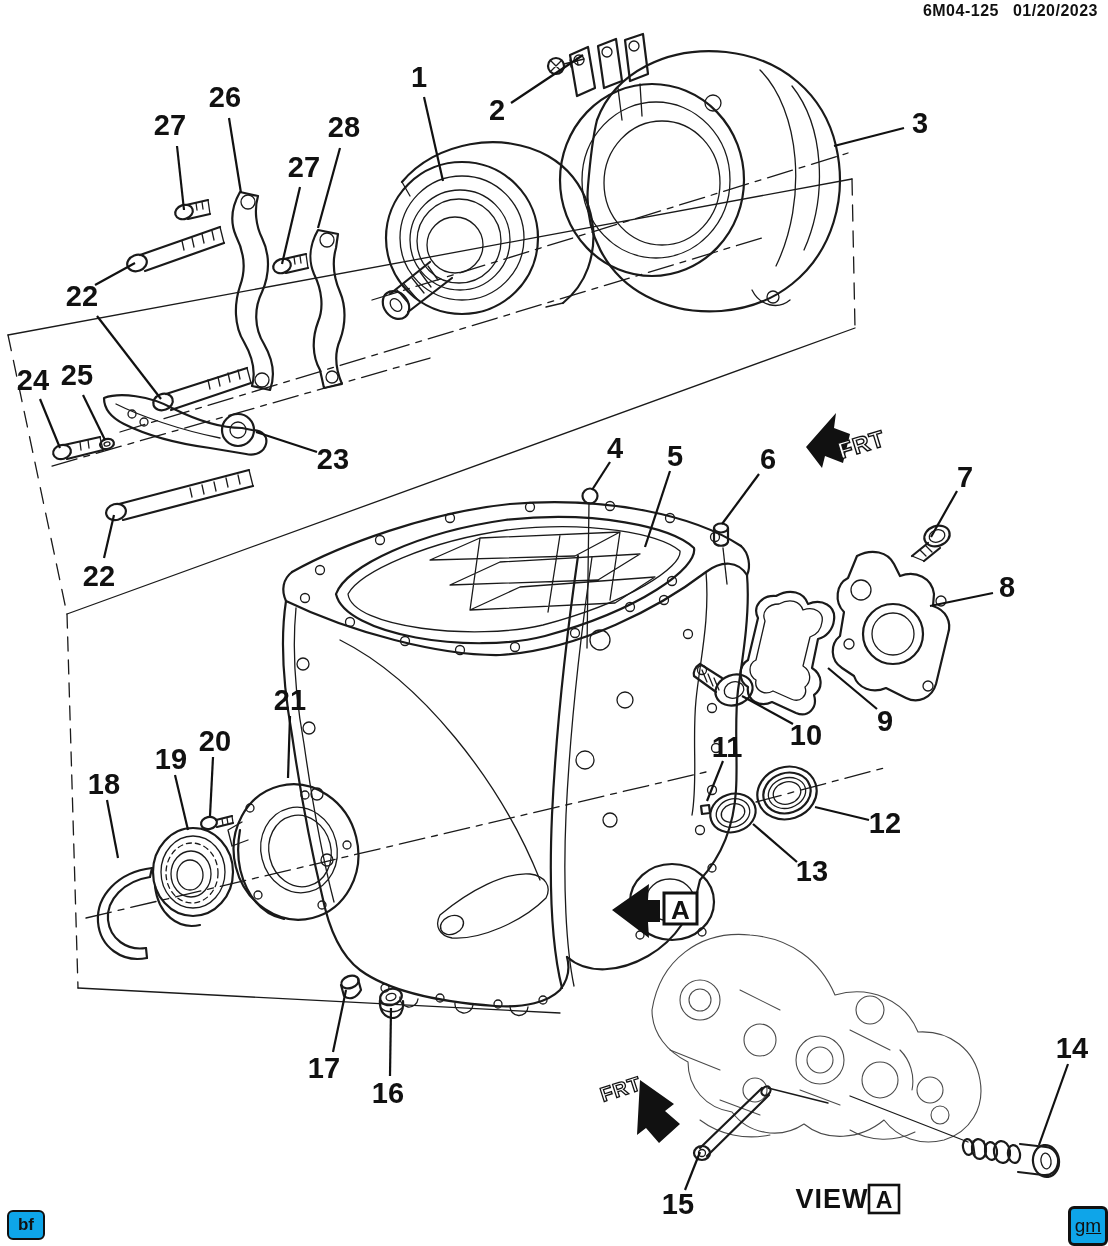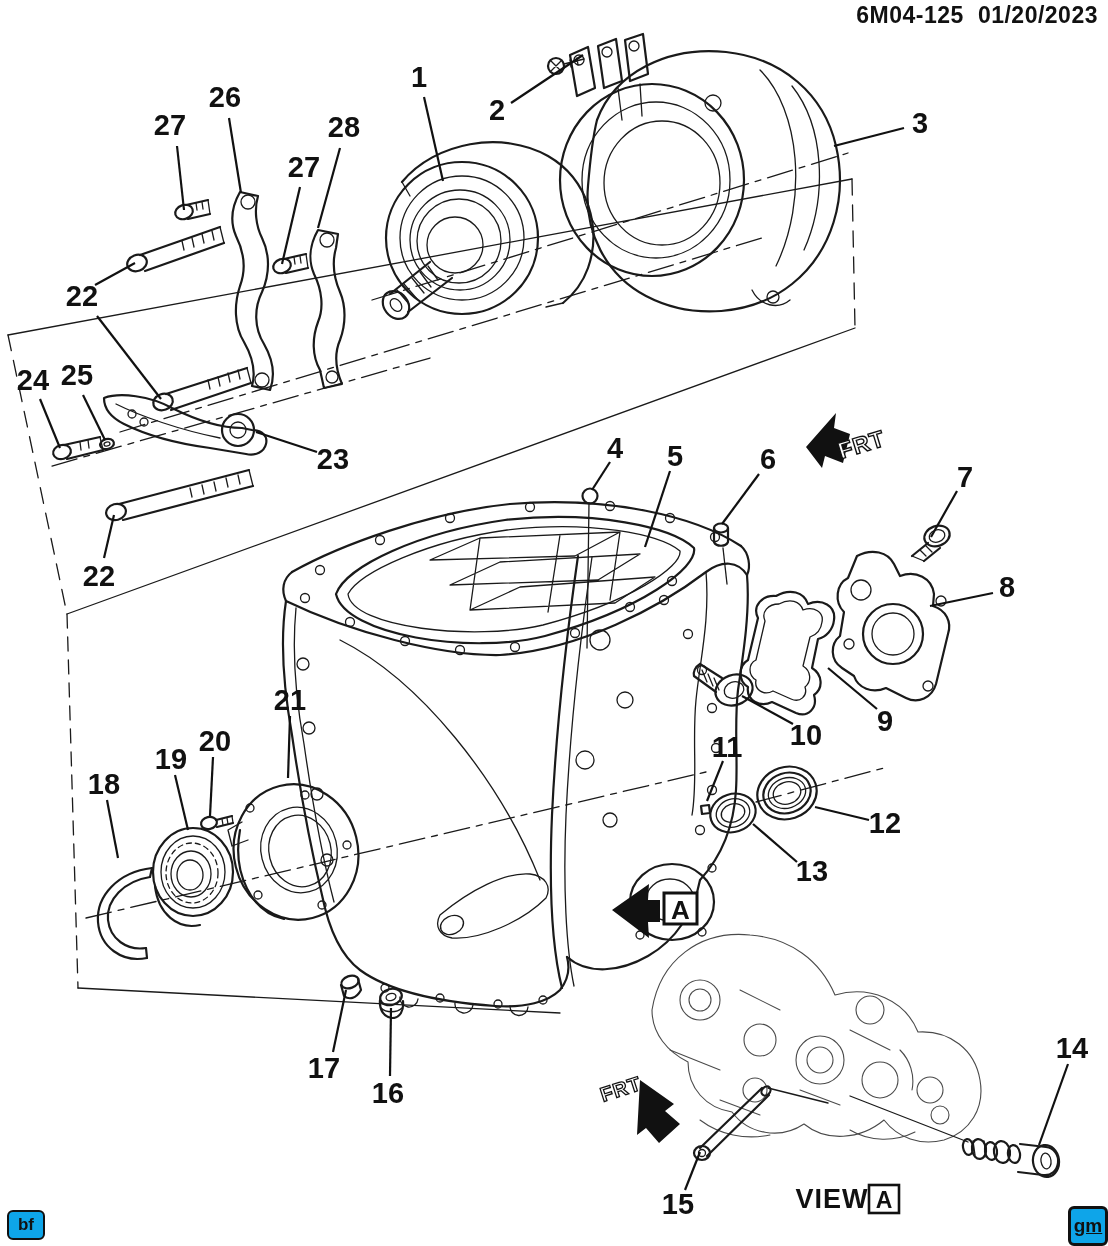--- a/index.html
+++ b/index.html
@@ -1,18 +1,18 @@
 <!DOCTYPE html>
 <html><head>
 <meta charset="utf-8">
 <style>
   html,body{margin:0;padding:0;background:#e8e8e8;}
   .page{position:relative;width:1108px;height:1246px;background:#ffffff;overflow:hidden;
         font-family:"Liberation Sans",sans-serif;color:#111;}
-  .hdr{position:absolute;top:2px;right:10px;font-size:23px;font-weight:bold;
+  .hdr{position:absolute;top:2px;right:10px;font-size:16px;font-weight:bold;
        letter-spacing:0.5px;white-space:nowrap;}
   .hdr span{margin-left:14px;}
   svg{position:absolute;left:0;top:0;}
   svg *{vector-effect:none;}
   .callout{font:bold 29px "Liberation Sans",sans-serif;fill:#111;text-anchor:middle;
            dominant-baseline:central;}
   .leader{stroke:#111;stroke-width:2.2;fill:none;}
   .p{stroke:#1a1a1a;fill:none;stroke-width:2.2;stroke-linecap:round;stroke-linejoin:round;}
   .t{stroke:#1a1a1a;fill:none;stroke-width:1.3;stroke-linecap:round;stroke-linejoin:round;}
   .eng{stroke:#4a4a4a;fill:none;stroke-width:1.1;stroke-linecap:round;stroke-linejoin:round;}
@@ -22,21 +22,21 @@
         letter-spacing:1px;}
   .boxletter{font:bold 26px "Liberation Sans",sans-serif;fill:#111;text-anchor:middle;
              dominant-baseline:central;}
   .boxletter2{font:bold 23px "Liberation Sans",sans-serif;fill:#111;text-anchor:middle;
               dominant-baseline:central;}
   .viewtext{font:bold 27px "Liberation Sans",sans-serif;fill:#111;text-anchor:middle;
             dominant-baseline:central;letter-spacing:1px;}
   .cornerbox{position:absolute;border:2.5px solid #111;border-radius:6px;
              display:flex;align-items:center;justify-content:center;background:#0ea5e9;}
   .bf{left:7px;top:1210px;width:34px;height:26px;font-size:17px;font-weight:600;}
-  .gm{left:1068px;top:1206px;width:34px;height:34px;font-size:19px;font-weight:bold;
+  .gm{left:1068px;top:1206px;width:34px;height:34px;font-size:19px;font-weight:normal;
       text-decoration:underline;border-width:3px;align-items:center;}
 </style>
 </head>
 <body>
 
 <div class="page">
 
   <div class="hdr"><span>6M04-125</span><span>01/20/2023</span></div>
 
   <svg width="1108" height="1246" viewBox="0 0 1108 1246">

